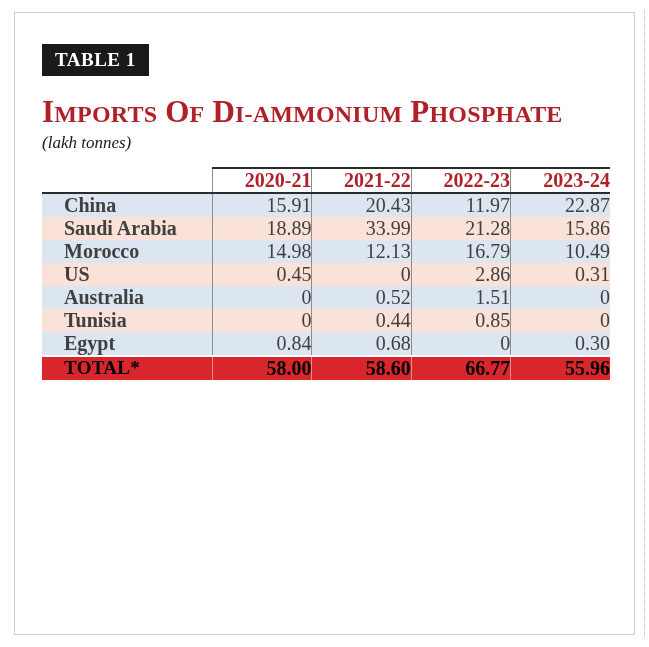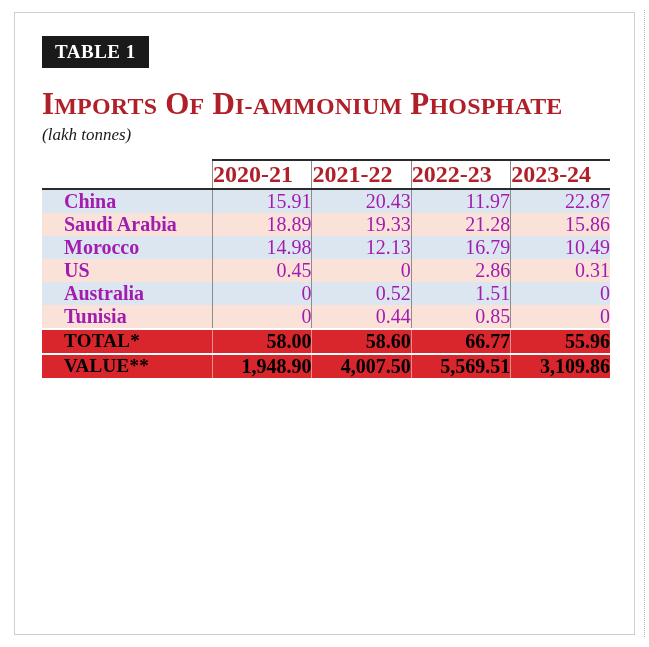--- a/index.html
+++ b/index.html
@@ -34,21 +34,21 @@
   .dotted-rule {
     position: absolute;
     right: 4px;
     top: 10px;
     bottom: 10px;
     border-left: 1px dotted #b9b9b9;
   }
   .content {
     position: absolute;
     left: 42px;
-    top: 36px;
+    top: 44px;
     width: 513px;
   }
   .table-badge {
     display: inline-block;
     background: #1a1a1a;
     color: #ffffff;
     font-family: "Liberation Serif", serif;
     font-weight: bold;
     font-size: 19px;
     letter-spacing: 0.5px;
@@ -79,38 +79,38 @@
     margin-top: 14px;
     border-collapse: collapse;
     width: 568px;
     font-family: "Liberation Serif", serif;
   }
   table.data th, table.data td {
     padding: 0;
     margin: 0;
   }
   thead th {
-    font-size: 24px;
+    font-size: 20px;
     font-weight: bold;
     color: #b02028;
-    text-align: left;
+    text-align: right;
     padding: 6px 10px 7px 10px;
     border-bottom: 2px solid #2b2b2b;
     border-top: 2px solid #2b2b2b;
     border-left: 1px solid #8d8d8d;
   }
   thead th.corner {
     border-left: none;
     border-top: none;
     border-bottom: 2px solid #2b2b2b;
     background: #ffffff;
   }
   tbody td {
     font-size: 20px;
-    color: #a21caf;
+    color: #404040;
     padding: 5px 10px 6px 10px;
     border-left: 1px solid #8d8d8d;
     text-align: right;
     white-space: nowrap;
   }
   tbody td.label {
     text-align: left;
     font-weight: bold;
     border-left: none;
     padding-left: 22px;
@@ -179,21 +179,21 @@
         <tr class="blue">
           <td class="label">China</td>
           <td>15.91</td>
           <td>20.43</td>
           <td>11.97</td>
           <td>22.87</td>
         </tr>
         <tr class="peach">
           <td class="label">Saudi Arabia</td>
           <td>18.89</td>
-          <td>19.33</td>
+          <td>33.99</td>
           <td>21.28</td>
           <td>15.86</td>
         </tr>
         <tr class="blue">
           <td class="label">Morocco</td>
           <td>14.98</td>
           <td>12.13</td>
           <td>16.79</td>
           <td>10.49</td>
         </tr>
@@ -210,32 +210,32 @@
           <td>0.52</td>
           <td>1.51</td>
           <td>0</td>
         </tr>
         <tr class="peach">
           <td class="label">Tunisia</td>
           <td>0</td>
           <td>0.44</td>
           <td>0.85</td>
           <td>0</td>
+        </tr>
+        <tr class="blue">
+          <td class="label">Egypt</td>
+          <td>0.84</td>
+          <td>0.68</td>
+          <td>0</td>
+          <td>0.30</td>
         </tr>
         <tr class="total">
           <td class="label">TOTAL*</td>
           <td>58.00</td>
           <td>58.60</td>
           <td>66.77</td>
           <td>55.96</td>
         </tr>
-        <tr class="value">
-          <td class="label">VALUE**</td>
-          <td>1,948.90</td>
-          <td>4,007.50</td>
-          <td>5,569.51</td>
-          <td>3,109.86</td>
-        </tr>
       </tbody>
     </table>
 
   </div>
 </div>
 
 </body></html>

